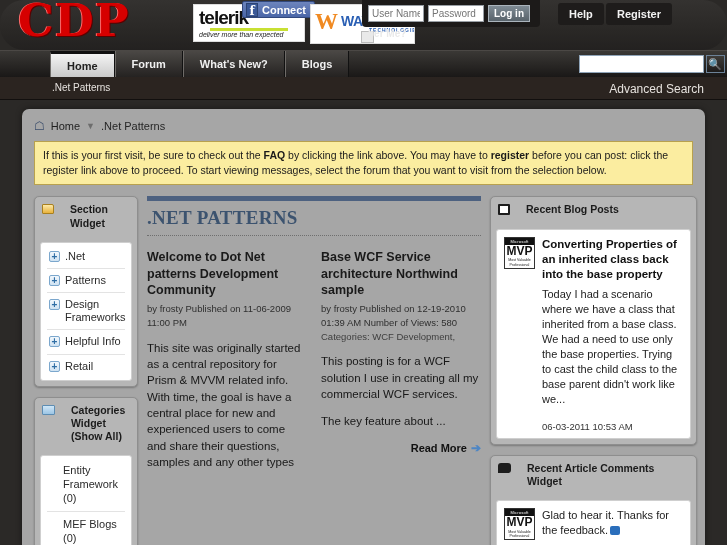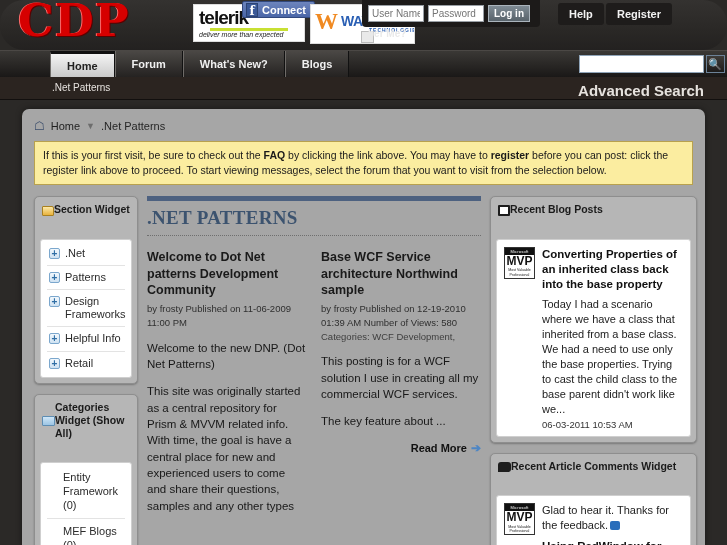--- a/index.html
+++ b/index.html
@@ -196,21 +196,21 @@
     background: #2b2420;
     position: relative;
     border-bottom: 1px solid #120f0e;
   }
   .crumb-left {
     position: absolute; left: 52px; top: 5px;
     font-size: 10px; color: #e6e2de;
   }
   .adv-search {
     position: absolute; right: 23px; top: 5px;
-    font-size: 15px; color: #e6e2de; cursor: pointer; font-weight: bold;
+    font-size: 12px; color: #e6e2de; cursor: pointer;
   }
 
   
   .page {
     position: relative;
     margin: 9px 22px 0 22px;
     height: 437px;
     background: #a6a6a6;
     border-radius: 7px 7px 0 0;
     box-shadow: 0 0 6px rgba(0,0,0,.45);
@@ -245,23 +245,23 @@
   
   .widget {
     background: #b6b6b6;
     border: 1px solid #8e8e8e;
     border-radius: 5px;
     padding: 5px;
     margin-bottom: 10px;
     box-shadow: 0 1px 2px rgba(0,0,0,.28);
   }
   .widget-head {
-    display: flex; align-items: center; gap: 0;
+    display: flex; align-items: flex-start; gap: 16px;
     font-size: 10.5px; font-weight: bold; color: #1b1b1b;
-    padding: 1px 2px 22px 2px;
+    padding: 1px 2px 12px 2px;
     line-height: 1.25;
   }
   .widget-body {
     background: #fff;
     border: 1px solid #cfcfcf;
     border-radius: 3px;
     padding: 2px 6px;
   }
   .ico-folder {
     width: 12px; height: 10px; flex: none; margin-top: 1px;
@@ -394,21 +394,21 @@
     margin: 0 0 5px 0;
     font-size: 11.5px; font-weight: bold; color: #111;
     line-height: 1.32;
     cursor: pointer;
   }
   .r-entry p {
     margin: 0;
     font-size: 11px; color: #222; line-height: 1.36;
   }
   .r-date {
-    font-size: 9.5px; color: #333; margin-top: 2px;
+    font-size: 9.5px; color: #333; margin-top: 14px;
   }
   .cmt-text { font-size: 11px; color: #222; line-height: 1.35; }
   .cmt-ico {
     display: inline-block; width: 10px; height: 9px;
     background: #2a6ebb; border-radius: 2px;
     vertical-align: -1px; margin-left: 2px;
   }
 </style>
 </head>
 <body>
@@ -523,21 +523,20 @@
       <div class="mid-topbar"></div>
       <div class="mid-panel">
         <div class="mid-title">.NET PATTERNS</div>
         <div class="dotrule"></div>
 
         <div class="articles">
 
           <div class="art">
             <h3>Welcome to Dot Net patterns Development Community</h3>
             <div class="meta">by frosty Published on 11-06-2009 11:00 PM</div>
-            <p>Welcome to the new DNP. (Dot Net Patterns)</p>
             <p>This site was originally started as a central repository for Prism &amp; MVVM related info. With time, the goal is have a central place for new and experienced users to come and share their questions, samples and any other types</p>
           </div>
 
           <div class="art">
             <h3>Base WCF Service architecture Northwind sample</h3>
             <div class="meta">
               <span>by frosty Published on 12-19-2010 01:39 AM  Number of Views: 580</span><br>
               <span class="cats">Categories: WCF Development,</span>
             </div>
             <p>This posting is for a WCF solution I use in creating all my commercial WCF services.</p>

